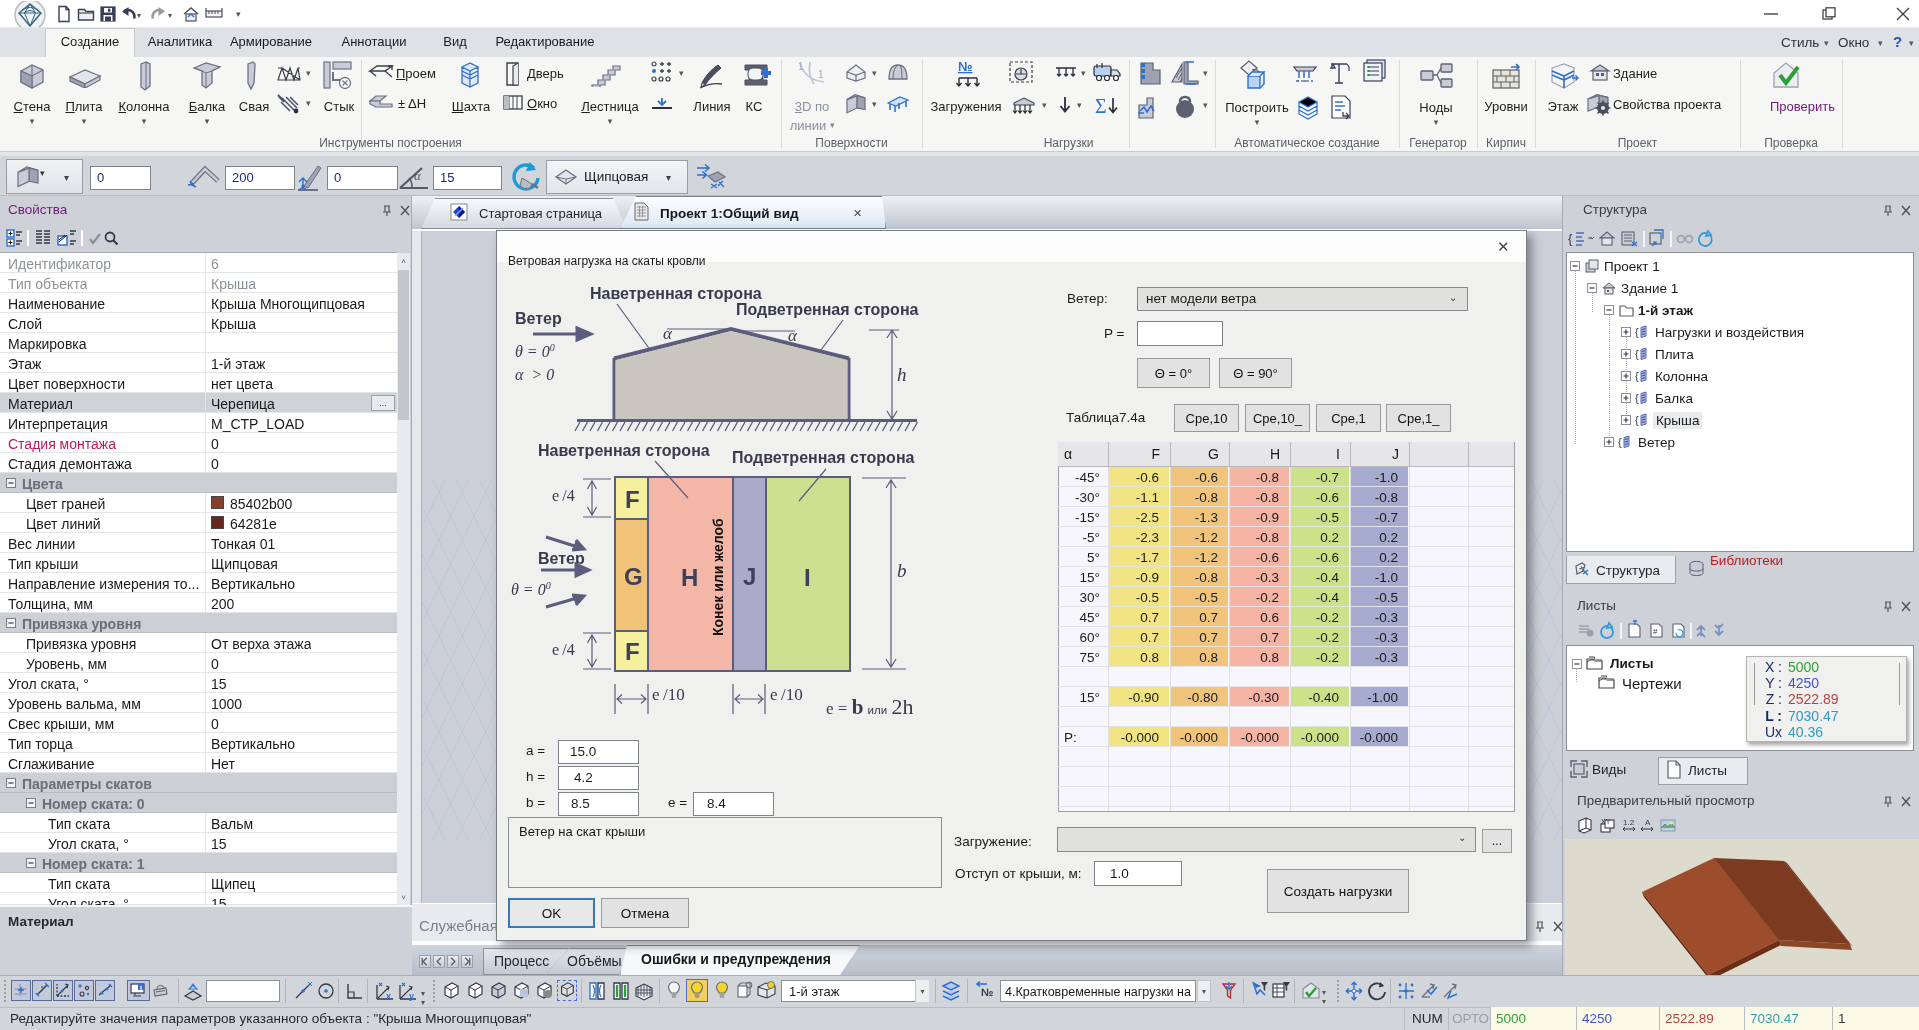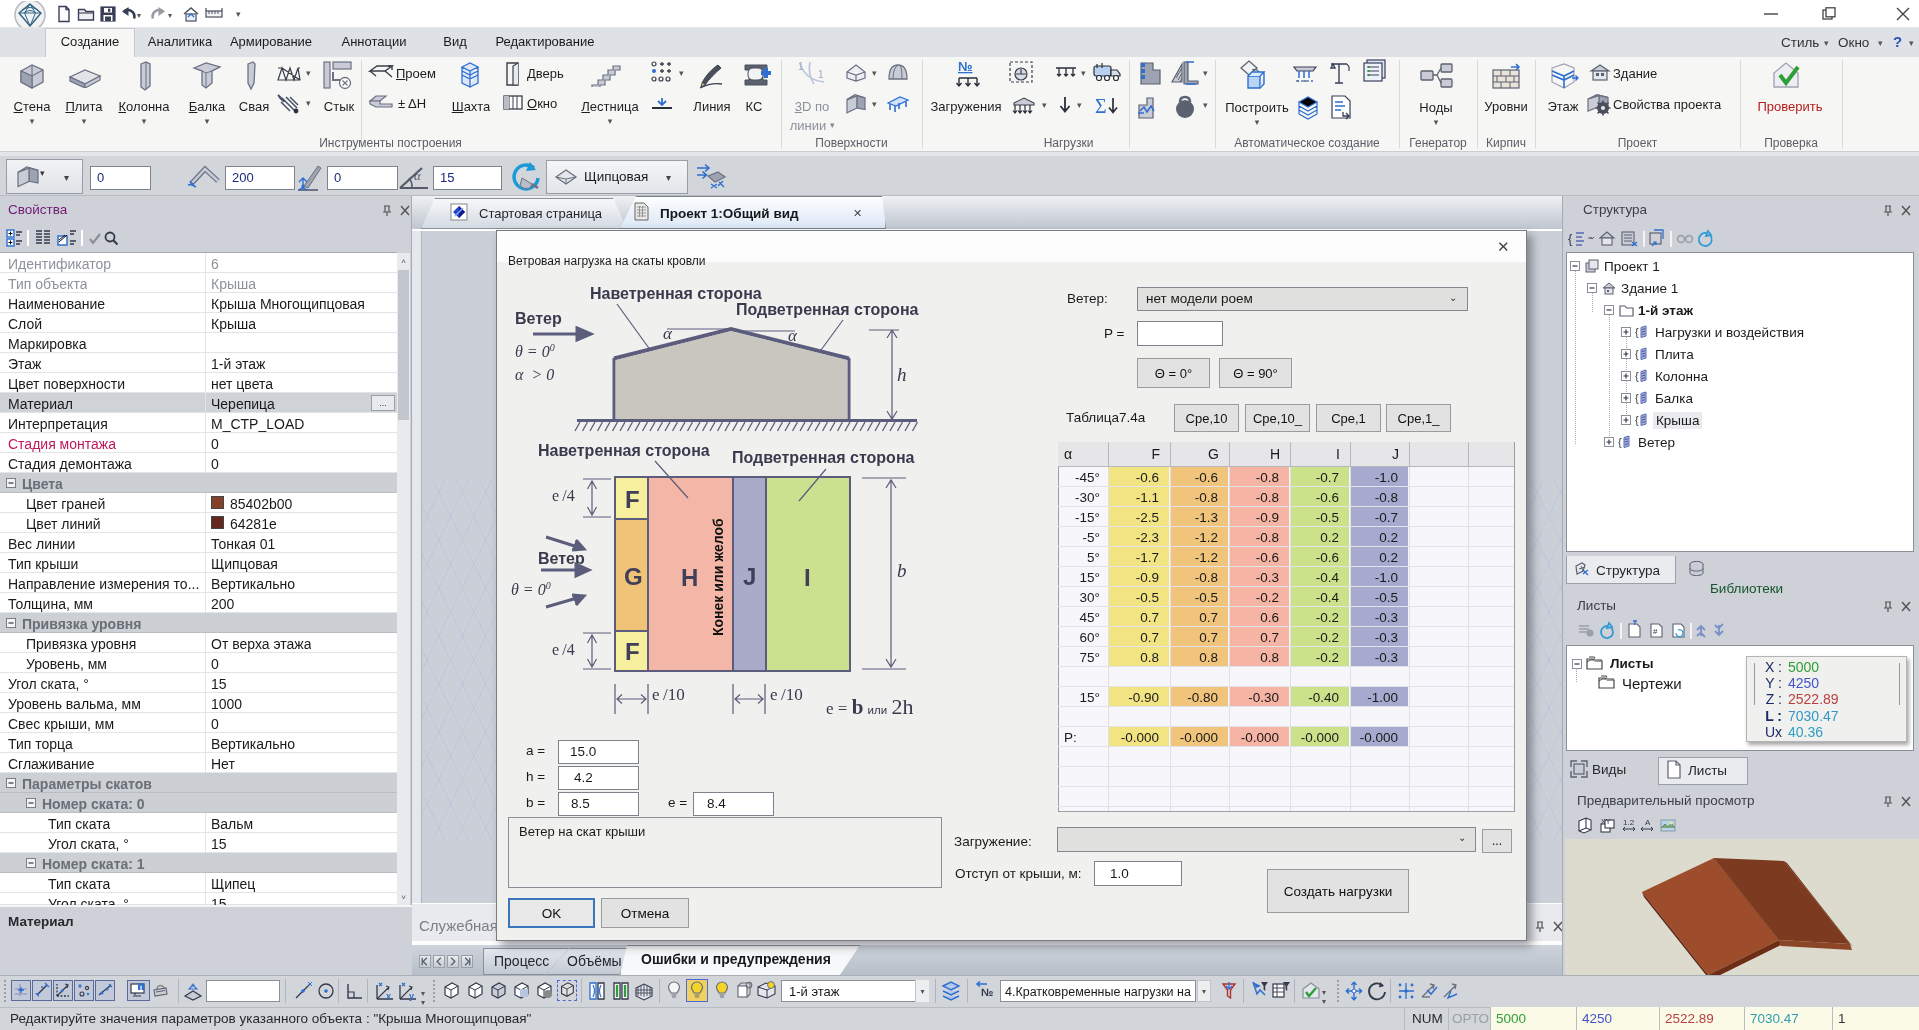--- a/index.html
+++ b/index.html
@@ -349,21 +349,21 @@
       <path d="M2 6.0 L10.8 1.6 L22 4.4 L13.200000000000001 2.4 Z" fill="#e4e6ec" stroke="#6c7183" stroke-width="1.2"></path>
       <circle cx="17" cy="15" r="6" fill="#4a4f5c"></circle>
       <circle cx="17" cy="15" r="2" fill="#e8e8e8"></circle>
       <path d="M17 7.5 v3 M17 19.5 v3 M9.5 15 h3 M21.5 15 h3 M11.5 9.5 l2 2 M20.5 18.5 l2 2 M22.5 9.5 l-2 2 M13.5 18.5 l-2 2" stroke="#4a4f5c" stroke-width="1.6"></path>
     </svg>
 <div class="a txt" style="left:1613px;top:97px;font-size:13px;color:#1e1e1e">Свойства проекта</div>
 <svg class="a" style="left:1770px;top:59px" width="36" height="34" viewBox="0 0 36 34">
       <path d="M4 14 L16 4 L28 14 L28 28 L4 28 Z" fill="#eceef2" stroke="#9ea3b2" stroke-width="1.3"></path>
       <path d="M10 16 l6 8 l12 -16" stroke="#2e9e38" stroke-width="4" fill="none"></path>
     </svg>
-<div class="a txt" style="left:1745px;top:99px;width:90px;text-align:center;font-size:13px;color:#b91c1c">Проверить</div>
+<div class="a txt" style="left:1745px;top:99px;width:90px;text-align:right;font-size:13px;color:#701a75">Проверить</div>
 <div class="a" style="left:0;top:156px;width:1919px;height:40px;background:#d2d6db;border-bottom:1px solid #b7bcc3"></div>
 <div class="a" style="left:6px;top:159px;width:77px;height:35px;background:linear-gradient(#f2f3f5,#dfe2e6);border:1px solid #989da6"></div>
 <svg class="a" style="left:16px;top:165px" width="24" height="24" viewBox="0 0 24 24">
       <path d="M2 7.199999999999999 L13.200000000000001 2.88 L13.200000000000001 16.32 L2 21.6 Z" fill="#c9ccd6" stroke="#6c7183" stroke-width="1.2"></path>
       <path d="M13.200000000000001 2.88 L22 5.28 L22 18.0 L13.200000000000001 16.32 Z" fill="#9ea3b2" stroke="#6c7183" stroke-width="1.2"></path>
       <path d="M2 7.199999999999999 L10.8 1.92 L22 5.28 L13.200000000000001 2.88 Z" fill="#e4e6ec" stroke="#6c7183" stroke-width="1.2"></path>
     </svg>
 <div class="a" style="left:40px;top:168px;font-size:9px;color:#333">▾</div>
 <div class="a" style="left:64px;top:172px;font-size:10px;color:#444">▾</div>
 <div class="a" style="left:90px;top:166px;width:61px;height:24px;background:#fff;border:1px solid #7e838b"></div>
@@ -753,21 +753,21 @@
       <path d="M2 5 l6 -3 l3 2 l-2 6 l-6 3 z" fill="none" stroke="#5c6170" stroke-width="1.2"></path>
       <path d="M5 8 l6 -2 M7 5 l2 5" stroke="#5c6170" stroke-width="1"></path>
       <path d="M9 9 l5 5 m-5 -1 l5 -4" stroke="#2e6fd0" stroke-width="1.3"></path>
     </svg>
 <div class="a txt" style="left:1596px;top:563px;font-size:13.5px;color:#23262b">Структура</div>
 <svg class="a" style="left:1688px;top:560px" width="17" height="18" viewBox="0 0 17 18">
       <ellipse cx="8.5" cy="4" rx="6.5" ry="2.6" fill="#c9ccd6" stroke="#5c6170"></ellipse>
       <path d="M2 4 v9 c0 1.5 3 2.6 6.5 2.6 s6.5 -1.1 6.5 -2.6 v-9" fill="#c9ccd6" stroke="#5c6170"></path>
       <path d="M2 8.5 c0 1.5 3 2.6 6.5 2.6 s6.5 -1.1 6.5 -2.6" fill="none" stroke="#5c6170"></path>
     </svg>
-<div class="a txt" style="left:1710px;top:581px;font-size:13.5px;color:#14532d">Библиотеки</div>
+<div class="a txt" style="left:1710px;top:553px;font-size:13.5px;color:#b91c1c">Библиотеки</div>
 <div class="a txt" style="left:1577px;top:598px;font-size:13.5px;color:#3c4046">Листы</div>
 <svg class="a" style="left:1882px;top:600px" width="30" height="13" viewBox="0 0 30 13">
 <path d="M3 2 h6 M4 2 v6 h4 v-6 M6 8 v4 M2 8 h8" stroke="#555" stroke-width="1.2" fill="none"></path>
 <path d="M20 2 l8 9 M28 2 l-8 9" stroke="#555" stroke-width="1.5"></path>
     </svg>
 <svg class="a" style="left:1577px;top:620px" width="185" height="22" viewBox="0 0 185 22">
 <path d="M2 6 h10 M2 9 h10 M2 12 h10" stroke="#9aa0ac" stroke-width="1.4"></path>
       <circle cx="13" cy="13" r="3.5" fill="#9aa0ac"></circle>
 <path d="M30 6 a6 6 0 1 0 4 1.5 M32 3 l3 4 l-5 1 z" fill="none" stroke="#2e9ad6" stroke-width="1.8"></path>
 <path d="M44 3 v16" stroke="#f4f4f4" stroke-width="2"></path>
@@ -1204,21 +1204,21 @@
 <div class="a" style="left:558px;top:792px;width:81px;height:24px;background:#fff;border:1px solid #7e838b"></div>
 <div class="a txt" style="left:571px;top:796px;font-size:13.5px;color:#1a1a1a">8.5</div>
 <div class="a" style="left:693px;top:792px;width:81px;height:24px;background:#fff;border:1px solid #7e838b"></div>
 <div class="a txt" style="left:707px;top:796px;font-size:13.5px;color:#1a1a1a">8.4</div>
 <div class="a" style="left:508px;top:817px;width:434px;height:71px;background:#f0f0ee;border:1px solid #8a8f96"></div>
 <div class="a txt" style="left:519px;top:824px;font-size:13px;color:#1a1a1a">Ветер на скат крыши</div>
 <div class="a" style="left:508px;top:898px;width:87px;height:30px;background:#e8e8e8;border:2px solid #3a76bc;display:flex;align-items:center;justify-content:center;font-size:13.5px;color:#111">OK</div>
 <div class="a" style="left:601px;top:898px;width:88px;height:30px;background:#e2e2e2;border:1px solid #9a9a9a;display:flex;align-items:center;justify-content:center;font-size:13.5px;color:#111">Отмена</div>
 <div class="a txt" style="left:1067px;top:291px;font-size:13.5px;color:#1a1a1a">Ветер:</div>
 <div class="a" style="left:1137px;top:287px;width:331px;height:24px;background:#e0e0de;border:1px solid #84898f"></div>
-<div class="a txt" style="left:1146px;top:291px;font-size:13.5px;color:#1a1a1a">нет модели роем</div>
+<div class="a txt" style="left:1146px;top:291px;font-size:13.5px;color:#1a1a1a">нет модели ветра</div>
 <div class="a txt" style="left:1449px;top:292px;font-size:10px;color:#333">⌄</div>
 <div class="a txt" style="left:1104px;top:326px;font-size:13.5px;color:#1a1a1a">P =</div>
 <div class="a" style="left:1137px;top:321px;width:86px;height:25px;background:#fff;border:1px solid #7e838b"></div>
 <div class="a" style="left:1137px;top:358px;width:73px;height:30px;background:#e2e2e2;border:1px solid #9a9a9a;display:flex;align-items:center;justify-content:center;font-size:13px;color:#111">Θ = 0°</div>
 <div class="a" style="left:1219px;top:358px;width:73px;height:30px;background:#e2e2e2;border:1px solid #9a9a9a;display:flex;align-items:center;justify-content:center;font-size:13px;color:#111">Θ = 90°</div>
 <div class="a txt" style="left:1066px;top:410px;font-size:13.5px;color:#1a1a1a">Таблица7.4а</div>
 <div class="a" style="left:1174px;top:404px;width:65px;height:28px;background:#e2e2e2;border:1px solid #9a9a9a;display:flex;align-items:center;justify-content:center;font-size:13px;color:#111">Cpe,10</div>
 <div class="a" style="left:1245px;top:404px;width:65px;height:28px;background:#e2e2e2;border:1px solid #9a9a9a;display:flex;align-items:center;justify-content:center;font-size:13px;color:#111">Cpe,10_</div>
 <div class="a" style="left:1316px;top:404px;width:65px;height:28px;background:#e2e2e2;border:1px solid #9a9a9a;display:flex;align-items:center;justify-content:center;font-size:13px;color:#111">Cpe,1</div>
 <div class="a" style="left:1386px;top:404px;width:65px;height:28px;background:#e2e2e2;border:1px solid #9a9a9a;display:flex;align-items:center;justify-content:center;font-size:13px;color:#111">Cpe,1_</div>

